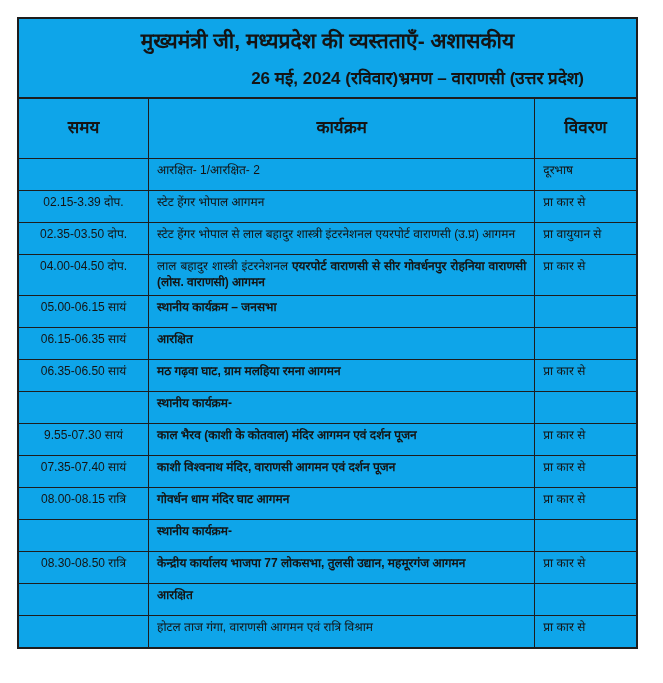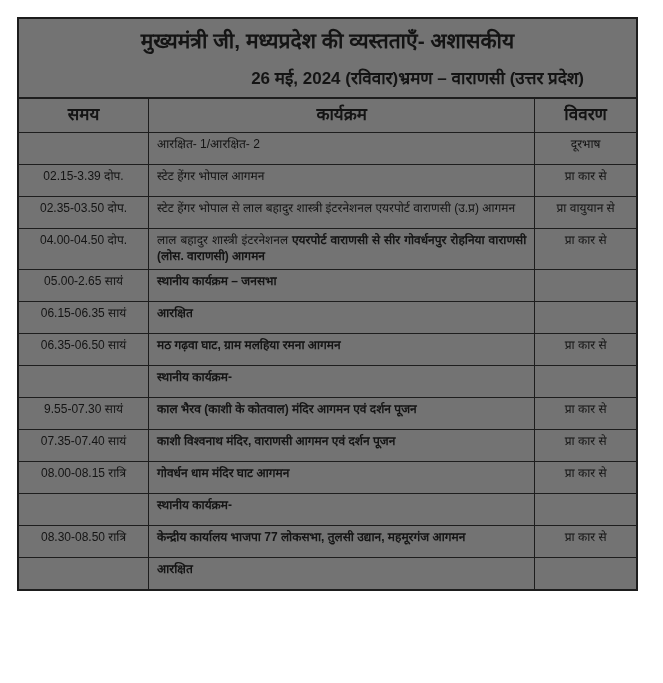--- a/index.html
+++ b/index.html
@@ -14,21 +14,21 @@
     font-family: "Liberation Sans", "DejaVu Sans", sans-serif;
     color: #141414;
     overflow: hidden;
   }
   .doc {
     position: absolute;
     left: 17px;
     top: 17px;
     width: 621px;
     border: 2px solid #1d1d1d;
-    background: #737373;
+    background: #0ea5e9;
     box-sizing: border-box;
   }
   .doc-head {
     border-bottom: 2px solid #1d1d1d;
     padding: 6px 8px 4px 8px;
   }
   .doc-title {
     text-align: center;
     font-weight: bold;
     font-size: 21px;
@@ -66,27 +66,27 @@
   .sched tr > *:first-child { border-left: 0; }
   .sched tr > *:last-child  { border-right: 0; }
   .sched thead th { border-top: 0; }
   .sched tbody tr:last-child td { border-bottom: 0; }
   .sched thead th {
     font-weight: bold;
     font-size: 17px;
     text-align: center;
     height: 27px;
     vertical-align: middle;
-    padding: 5px 6px;
+    padding: 18px 6px;
   }
   .sched tbody td { height: 32px; }
   .c-time { text-align: center; white-space: nowrap; }
   .c-prog { text-align: left; }
   .c-prog.just { text-align: justify; margin-top: 42px; }
-  .c-det  { text-align: center; }
+  .c-det  { text-align: left; }
   .b { font-weight: bold; }
 </style>
 </head>
 <body>
 
 <div class="doc">
   <div class="doc-head">
     <div class="doc-title">मुख्यमंत्री जी, मध्यप्रदेश की व्यस्तताएँ- अशासकीय</div>
     <div class="doc-sub">
       <span class="date">26 मई, 2024 (रविवार)</span>
@@ -122,21 +122,21 @@
           <td class="c-time">02.35-03.50 दोप.</td>
           <td class="c-prog"><span>स्टेट हेंगर भोपाल से लाल बहादुर शास्त्री इंटरनेशनल एयरपोर्ट वाराणसी (उ.प्र) आगमन</span></td>
           <td class="c-det">प्रा वायुयान से</td>
         </tr>
         <tr>
           <td class="c-time">04.00-04.50 दोप.</td>
           <td class="c-prog just"><span>लाल बहादुर शास्त्री इंटरनेशनल </span><span class="b">एयरपोर्ट वाराणसी से सीर गोवर्धनपुर रोहनिया वाराणसी (लोस. वाराणसी) आगमन</span></td>
           <td class="c-det">प्रा कार से</td>
         </tr>
         <tr>
-          <td class="c-time">05.00-2.65 सायं</td>
+          <td class="c-time">05.00-06.15 सायं</td>
           <td class="c-prog"><span class="b">स्थानीय कार्यक्रम – जनसभा</span></td>
           <td class="c-det"></td>
         </tr>
         <tr>
           <td class="c-time">06.15-06.35 सायं</td>
           <td class="c-prog"><span class="b">आरक्षित</span></td>
           <td class="c-det"></td>
         </tr>
         <tr>
           <td class="c-time">06.35-06.50 सायं</td>
@@ -171,15 +171,20 @@
         <tr>
           <td class="c-time">08.30-08.50 रात्रि</td>
           <td class="c-prog just"><span class="b">केन्द्रीय कार्यालय भाजपा 77 लोकसभा, तुलसी उद्यान, महमूरगंज आगमन</span></td>
           <td class="c-det">प्रा कार से</td>
         </tr>
         <tr>
           <td class="c-time"></td>
           <td class="c-prog"><span class="b">आरक्षित</span></td>
           <td class="c-det"></td>
         </tr>
+        <tr>
+          <td class="c-time"></td>
+          <td class="c-prog"><span>होटल ताज गंगा, वाराणसी आगमन एवं रात्रि विश्राम</span></td>
+          <td class="c-det">प्रा कार से</td>
+        </tr>
       </tbody>
   </table>
 </div>
 
 </body></html>

